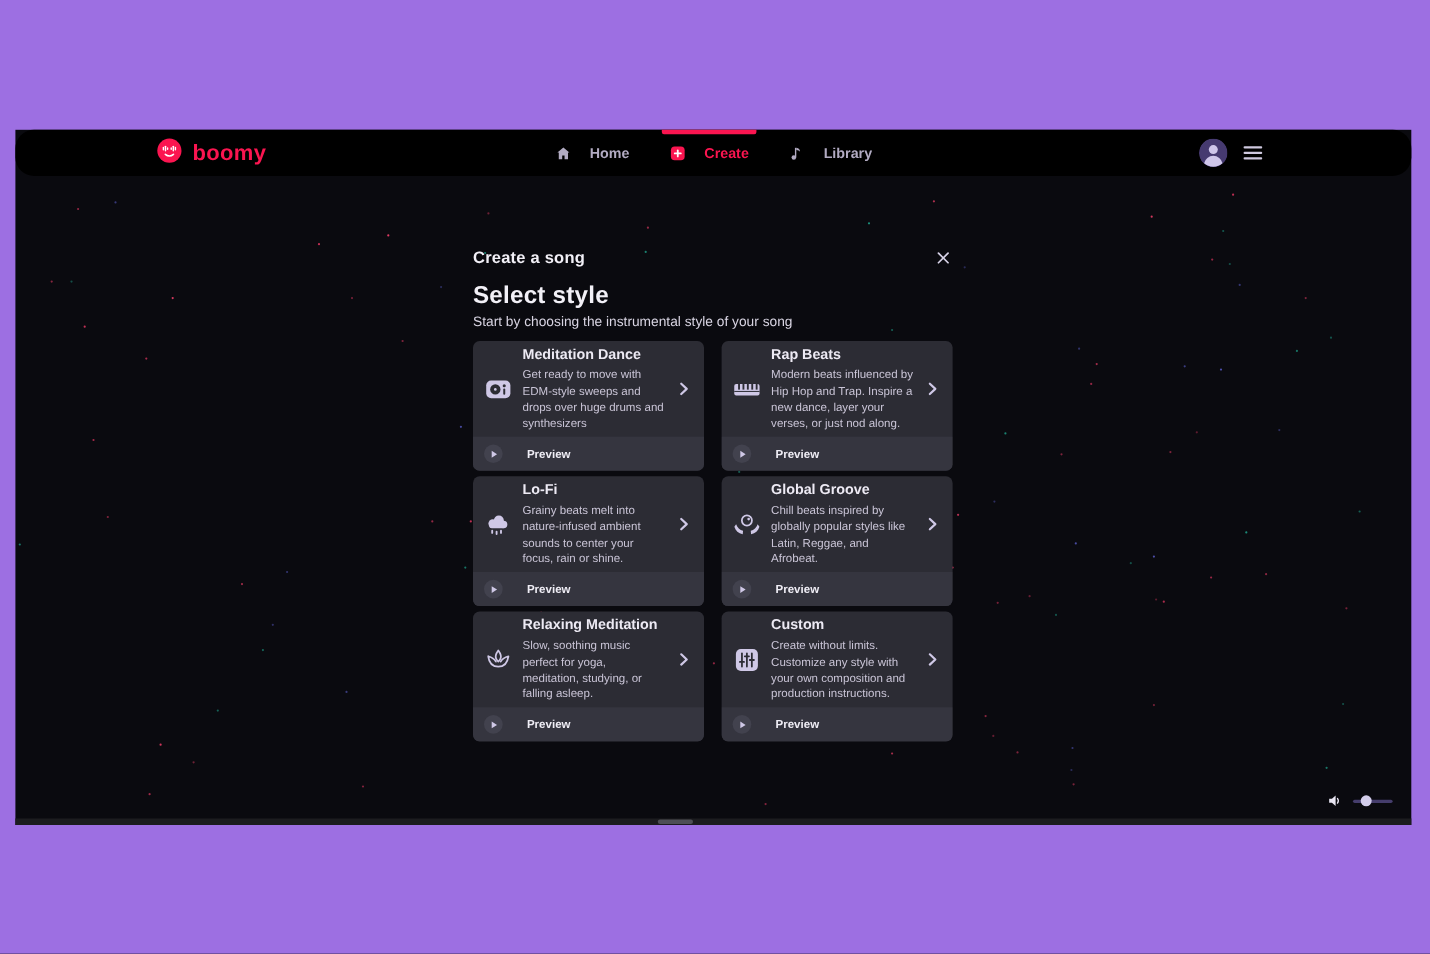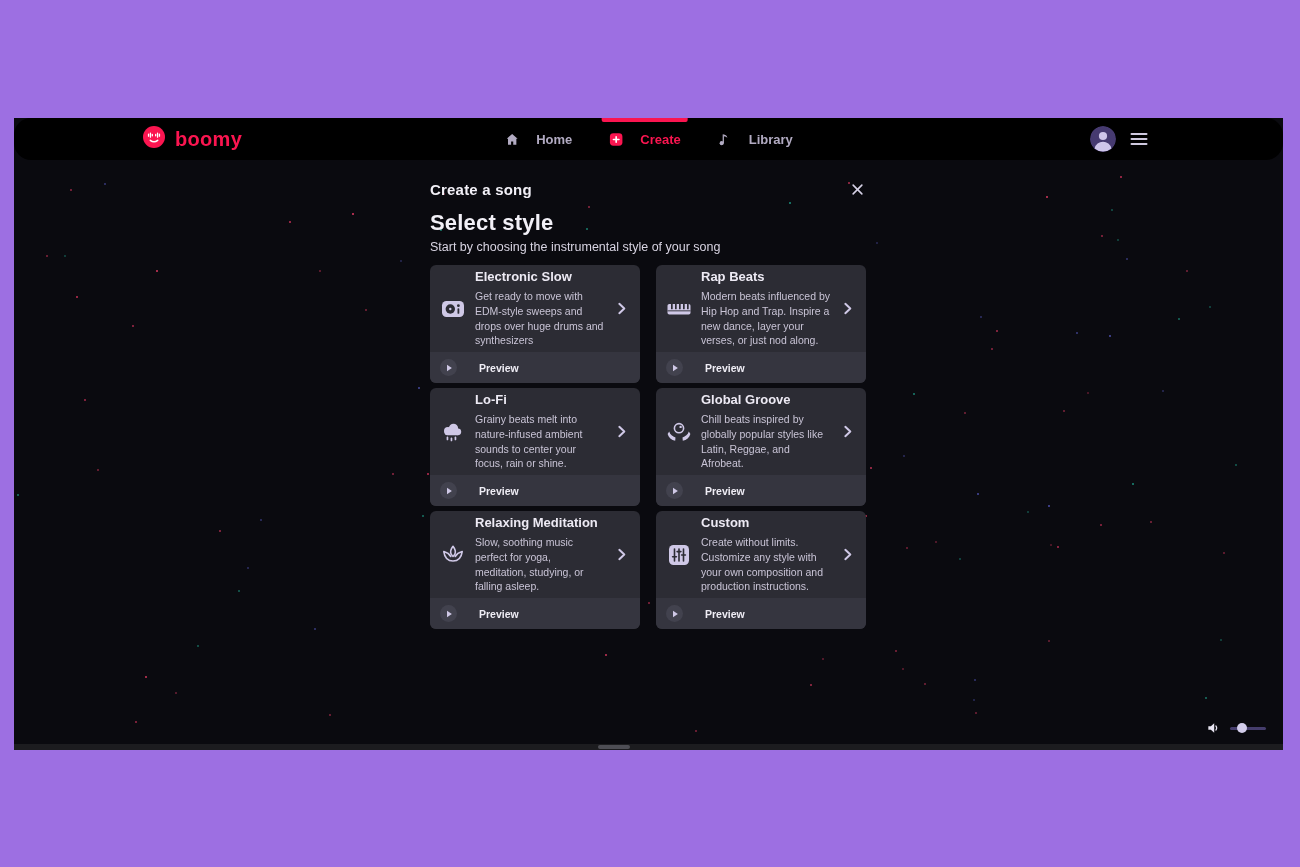--- a/index.html
+++ b/index.html
@@ -42,21 +42,21 @@
     display:flex; align-items:center; gap:14px;
   }
   .avatar { width:26px; height:26px; border-radius:50%; overflow:hidden; cursor:pointer; display:flex; }
   .hamburger { cursor:pointer; display:flex; align-items:center; }
   
   .app-body { position:relative; flex:1; overflow:hidden; }
   .starfield { position:absolute; inset:0; z-index:0; pointer-events:none; }
   .star { position:absolute; width:2px; height:2px; border-radius:1px; }
   
   .modal { position:absolute; left:416px; top:20px; width:436px; z-index:2; }
-  .modal-header { display:flex; justify-content:space-between; align-items:center; height:18px; }
+  .modal-header { display:flex; justify-content:space-between; align-items:center; height:18px;margin-top:45px; }
   .modal-title { font-size:15px; font-weight:700; color:#f2f0f7; letter-spacing:.2px; }
   .close-btn { display:flex; align-items:center; justify-content:center; width:18px; height:18px; cursor:pointer; }
   .select-heading { margin-top:12px; font-size:22px; font-weight:700; color:#f2f0f7; letter-spacing:.2px; }
   .select-sub { margin-top:4px; font-size:12.5px; color:#d8d4e2; }
   .grid {
     margin-top:11px;
     display:grid; grid-template-columns:210px 210px;
     column-gap:16px; row-gap:5px;
   }
   .card {
@@ -298,21 +298,21 @@
       <span class="card-icon">
                 <svg width="26" height="26" viewBox="0 0 26 26">
                   <rect x="2" y="5" width="22" height="16" rx="4.5" fill="#cfc8e6"></rect>
                   <circle cx="10.3" cy="13" r="4.7" fill="#2c2c34"></circle>
                   <circle cx="10.3" cy="13" r="1.2" fill="#cfc8e6"></circle>
                   <circle cx="18.4" cy="9.7" r="1.4" fill="#2c2c34"></circle>
                   <rect x="17.5" y="12.2" width="1.8" height="5.6" rx=".9" fill="#2c2c34"></rect>
                 </svg>
               </span>
       <div class="card-text">
-        <div class="card-name">Electronic Slow</div>
+        <div class="card-name">Meditation Dance</div>
         <div class="card-desc">Get ready to move with EDM-style sweeps and drops over huge drums and synthesizers</div>
       </div>
       <span class="card-chevron">
                 <svg width="15" height="17" viewBox="0 0 24 24" fill="none" stroke="#cfc8e6" stroke-width="3.2" stroke-linecap="round" stroke-linejoin="round">
                   <polyline points="8.5 4.5 16.5 12 8.5 19.5"></polyline>
                 </svg>
               </span>
     </div>
     <div class="card-preview">
       <span class="play-btn">

